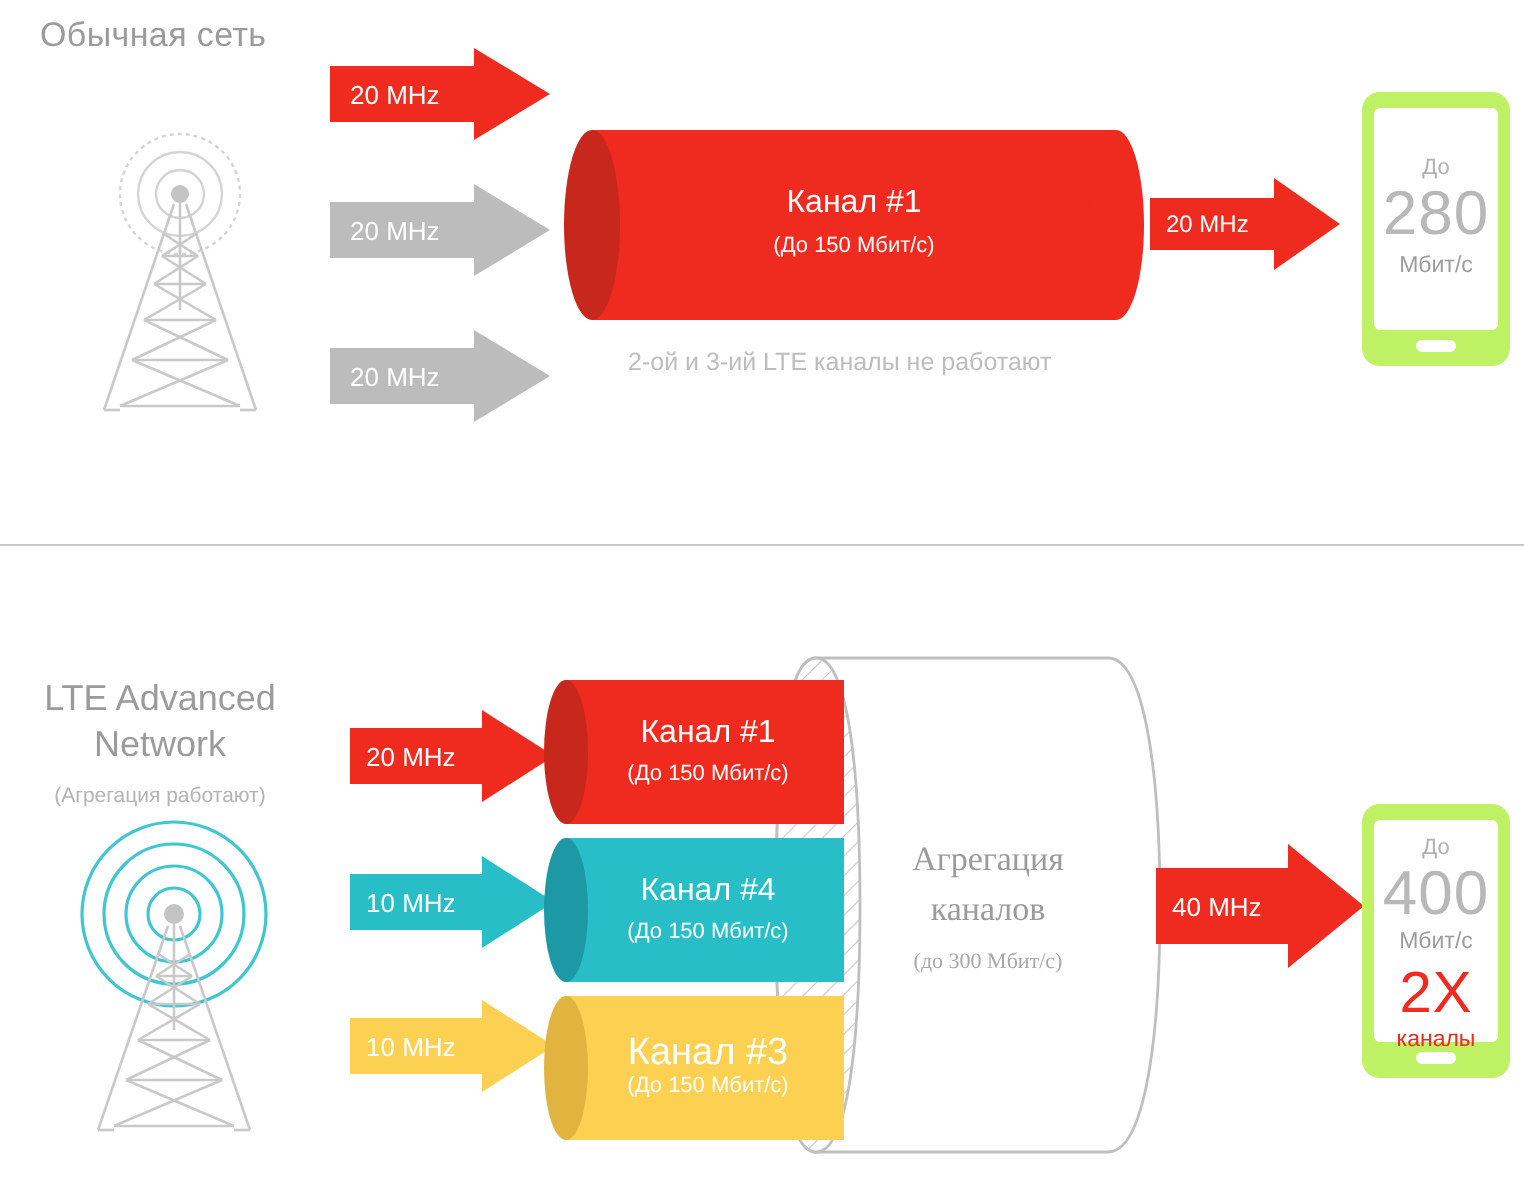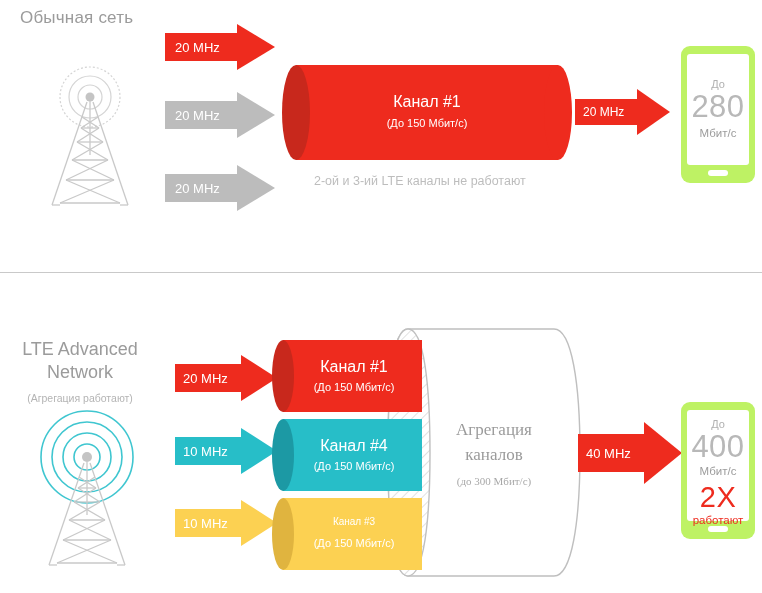--- a/index.html
+++ b/index.html
@@ -311,34 +311,34 @@
   <div class="cyl" style="left:272px; top:419px; width:150px; height:72px; z-index:2;">
     <div class="body" style="background:#27bec8; left:11px; width:139px;"></div>
     <div class="cap" style="width:22px; background:#1c99a4;"></div>
     <div class="txt t1" style="top:18px; left:14px; width:136px;">Канал #4</div>
     <div class="txt t2" style="top:40px; left:14px; width:136px;">(До 150 Мбит/с)</div>
   </div>
 
   <div class="cyl" style="left:272px; top:498px; width:150px; height:72px; z-index:2;">
     <div class="body" style="background:#fcd152; left:11px; width:139px;"></div>
     <div class="cap" style="width:22px; background:#e0b43f;"></div>
-    <div class="txt t1" style="top:18px; left:14px; width:136px; font-size:10px;">Канал #3</div>
+    <div class="txt t1" style="top:18px; left:14px; width:136px; font-size:19px;">Канал #3</div>
     <div class="txt t2" style="top:38px; left:14px; width:136px;">(До 150 Мбит/с)</div>
   </div>
 
   <div class="arrow" style="left:578px; top:422px; width:105px; height:62px; z-index:3;">
     <div class="shaft" style="width:70px; height:38px; background:#ee2b1e;"></div>
     <div class="head" style="left:66px; border-width:31px 0 31px 38px; border-left-color:#ee2b1e;"></div>
     <div class="lbl" style="margin-left:8px;">40 MHz</div>
   </div>
 
   <div class="phone" style="left:681px; top:402px; width:74px; height:137px; z-index:3;">
     <div class="screen" style="left:6px; top:8px; width:62px; height:111px;">
       <div class="ph-do" style="margin-top:8px;">До</div>
       <div class="ph-num">400</div>
       <div class="ph-unit" style="margin-top:1px;">Мбит/с</div>
       <div class="ph-2x" style="margin-top:5px;">2X</div>
-      <div class="ph-fast" style="margin-top:2px;">работают</div>
+      <div class="ph-fast" style="margin-top:2px;">каналы</div>
     </div>
     <div class="home" style="left:27px; top:124px; width:20px; height:6px;"></div>
   </div>
 
 </div>
 
 </body></html>

